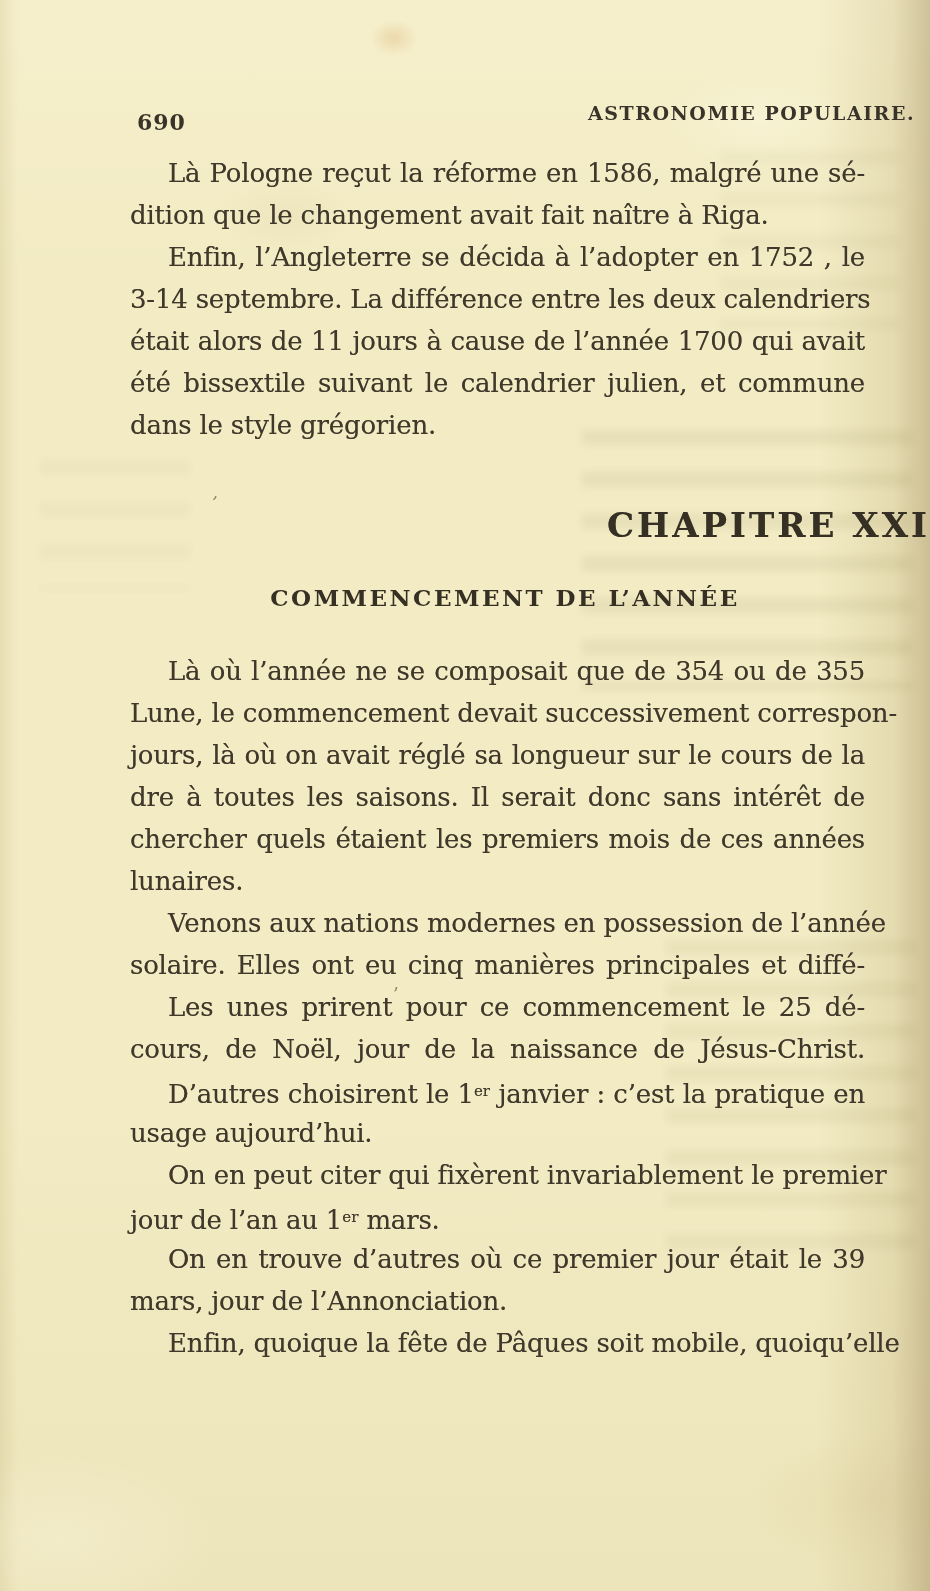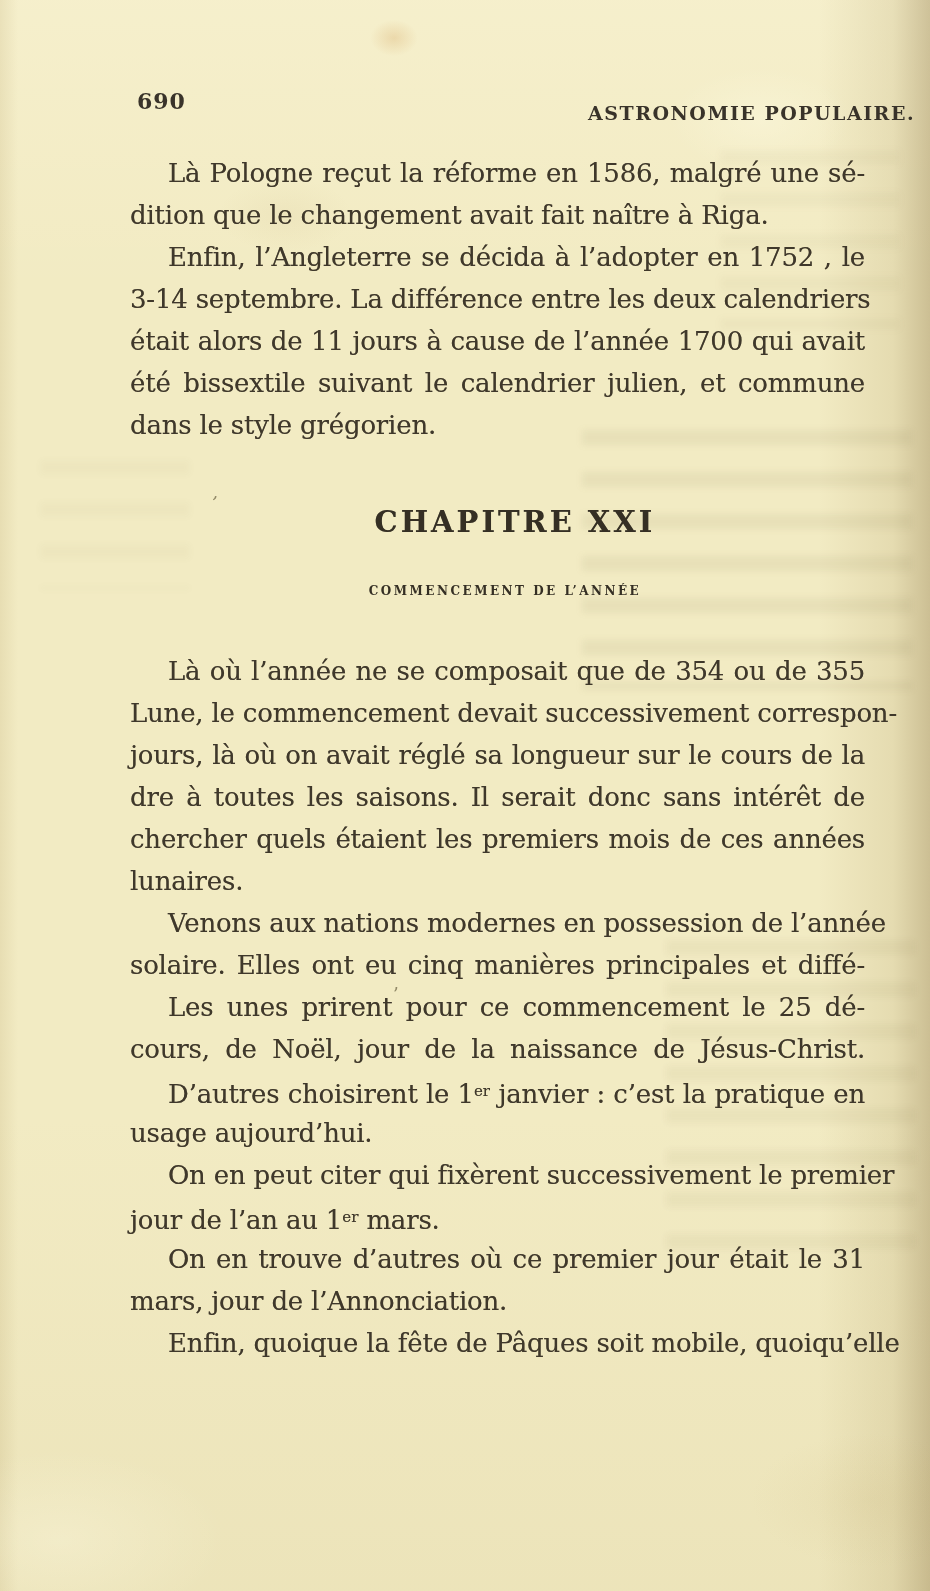--- a/index.html
+++ b/index.html
@@ -29,21 +29,21 @@
       rgba(128,118,76,.085) 0 15px, rgba(128,118,76,0) 15px 42px);
     filter:blur(3px);
     pointer-events:none;
   }
   .ghost-a{right:18px;top:430px;width:330px;height:260px;}
   .ghost-b{right:14px;top:940px;width:250px;height:330px;opacity:.8;}
   .ghost-c{right:30px;top:150px;width:180px;height:180px;opacity:.55;}
   .ghost-d{left:40px;top:460px;width:150px;height:130px;opacity:.45;}
 
   .header-num{
-    position:absolute;top:88px;left:137px;
+    position:absolute;top:109px;left:137px;
     font-size:22px;letter-spacing:1px;font-weight:600;color:#39332a;
   }
   .header-title{
     position:absolute;top:102px;left:85px;width:830px;
     text-align:right;font-size:19px;letter-spacing:1.5px;font-weight:600;
     color:#39332a;
   }
   .textcol{position:absolute;left:103px;width:762px;}
   #sec1{top:152px;}
   #sec2{top:650px;}
@@ -53,27 +53,27 @@
     text-align:justify;text-align-last:justify;
     color:#3f382b;
     text-shadow:0 0 .6px rgba(62,52,36,.55);
     margin-left:27px;
   }
   .line.ind{text-indent:38px;}
   .line.endp{text-align-last:left;}
   .line sup{font-size:.58em;vertical-align:.45em;letter-spacing:0;}
   .chap-title{
     position:absolute;top:505px;left:100px;width:830px;
-    text-align:center;font-size:29px;letter-spacing:3px;font-weight:600;
+    text-align:right;font-size:34px;letter-spacing:3px;font-weight:600;
     color:#352f24;white-space:nowrap;
     text-shadow:0 0 .5px rgba(53,47,36,.5);
   }
   .chap-sub{
     position:absolute;top:584px;left:90px;width:830px;
-    text-align:center;font-size:12px;letter-spacing:2.5px;font-weight:700;
+    text-align:center;font-size:23px;letter-spacing:2.5px;font-weight:700;
     color:#352f24;white-space:nowrap;
   }
   .stray{position:absolute;color:#716849;opacity:.75;font-size:18px;}
   .stray-a{left:393px;top:984px;}
   .stray-b{left:211px;top:492px;transform:rotate(12deg);}
 </style>
 </head>
 <body>
 
 <div class="page">
@@ -105,23 +105,23 @@
     <div class="line">jours, là où on avait réglé sa longueur sur le cours de la</div>
     <div class="line">dre à toutes les saisons. Il serait donc sans intérêt de</div>
     <div class="line">chercher quels étaient les premiers mois de ces années</div>
     <div class="line endp">lunaires.</div>
     <div class="line ind">Venons aux nations modernes en possession de l’année</div>
     <div class="line">solaire. Elles ont eu cinq manières principales et diffé-</div>
     <div class="line ind">Les unes prirent pour ce commencement le 25 dé-</div>
     <div class="line">cours, de Noël, jour de la naissance de Jésus-Christ.</div>
     <div class="line ind"><span>D’autres choisirent le 1</span><sup>er</sup><span> janvier : c’est la pratique en</span></div>
     <div class="line endp">usage aujourd’hui.</div>
-    <div class="line ind">On en peut citer qui fixèrent successivement le premier</div>
+    <div class="line ind">On en peut citer qui fixèrent invariablement le premier</div>
     <div class="line endp"><span>jour de l’an au 1</span><sup>er</sup><span> mars.</span></div>
-    <div class="line ind">On en trouve d’autres où ce premier jour était le 31</div>
+    <div class="line ind">On en trouve d’autres où ce premier jour était le 39</div>
     <div class="line endp">mars, jour de l’Annonciation.</div>
     <div class="line ind">Enfin, quoique la fête de Pâques soit mobile, quoiqu’elle</div>
   </div>
 
   <span class="stray stray-a">’</span>
   <span class="stray stray-b">’</span>
 
 </div>
 
 </body></html>

